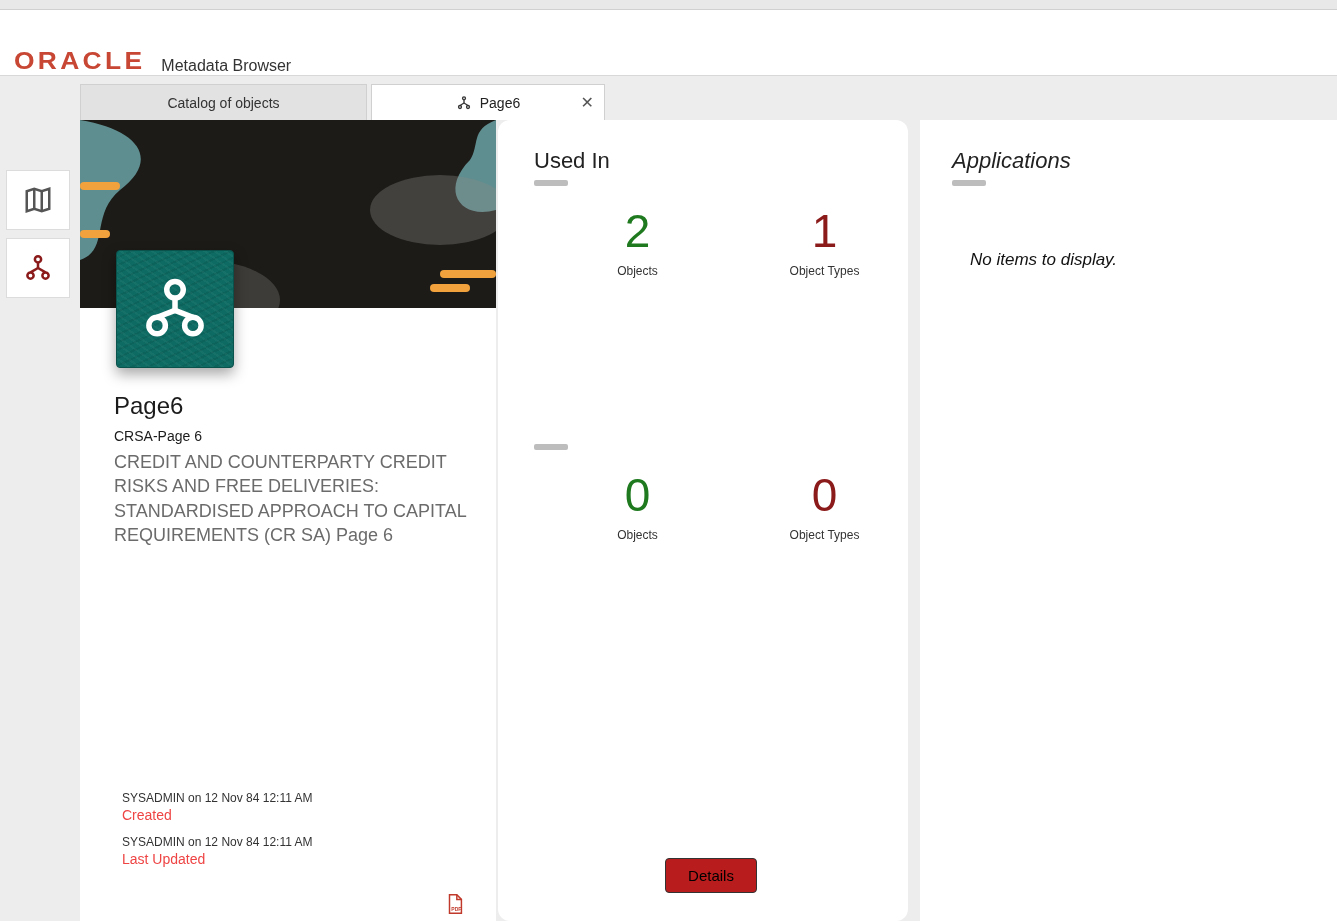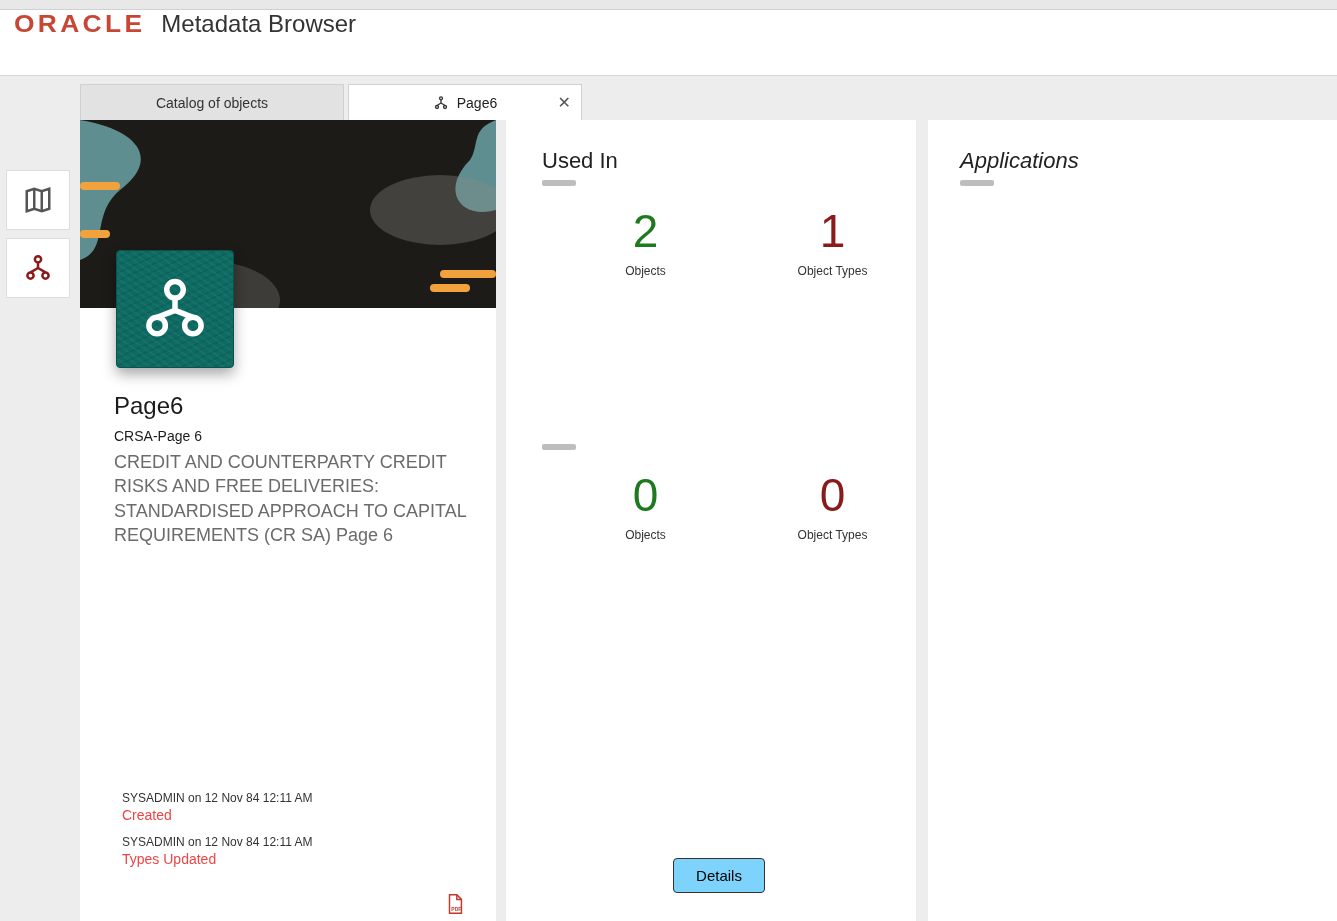--- a/index.html
+++ b/index.html
@@ -14,34 +14,34 @@
   .top-stub {
     height: 10px;
     background: #e8e8e8;
     border-bottom: 1px solid #d0d0d0;
   }
   .header {
     background: #fff;
     border-bottom: 1px solid #d8d8d8;
     height: 66px;
     display: flex;
-    align-items: flex-start;
+    align-items: flex-end;
     padding-left: 20px;
   }
   .oracle-logo {
     font-family: Arial, sans-serif;
     font-weight: 700;
     font-size: 24px;
     letter-spacing: 3px;
     color: #c74634;
     margin-right: 22px;
   }
   .oracle-logo span { display:inline-block; transform: scaleX(1.1); }
   .app-title {
-    font-size: 24px;
+    font-size: 16px;
     color: #333;
     font-weight: 400;
   }
   .workspace {
     position: relative;
     height: calc(100% - 76px);
     background: #ededed;
   }
   
   .vnav {
@@ -80,21 +80,21 @@
     font-size: 14px;
     padding: 0 18px;
     border: 1px solid #d0d0d0;
     border-bottom: none;
     margin-right: 4px;
     cursor: pointer;
   }
   .tab.inactive {
     background: #e2e2e2;
     color: #333;
-    width: 264px;
+    width: 287px;
   }
   .tab.active {
     background: #fff;
     width: 234px;
     gap: 8px;
     position: relative;
   }
   .tab .close {
     position: absolute;
     right: 10px;
@@ -192,25 +192,26 @@
   .pdf-row {
     display:flex;
     justify-content:flex-end;
     padding: 4px 30px 6px 0;
   }
   .pdf-row svg { width:22px; height:22px; cursor:pointer; }
 
   .card-center {
     width: 410px;
     min-width: 410px;
-    margin-left: 10px;
+    margin-left: 2px;
     padding: 28px 20px 20px 36px;
     position: relative;
     display:flex;
     flex-direction:column;
+    border-radius:12px;
   }
   .section-title {
     font-size: 22px;
     color: #222;
     font-weight: 400;
   }
   .section-underline {
     width: 34px;
     height: 6px;
     background: #bdbdbd;
@@ -241,21 +242,21 @@
   }
   .center-gap { height: 160px; }
   .details-row {
     margin-top: auto;
     display:flex;
     justify-content:center;
     padding-bottom: 8px;
   }
   .details-btn {
     border: 1px solid #333;
-    background: #7dd3fc;
+    background: #b91c1c;
     padding: 8px 22px;
     font-size: 15px;
     border-radius: 4px;
     cursor:pointer;
   }
 
   .card-right {
     flex: 1;
     margin-left: 12px;
     padding: 28px 30px 20px 32px;
@@ -346,21 +347,21 @@
         </svg>
       </div>
       <div class="left-body">
         <div class="page-title">Page6</div>
         <div class="subtitle">CRSA-Page 6</div>
         <div class="description">CREDIT AND COUNTERPARTY CREDIT RISKS AND FREE DELIVERIES: STANDARDISED APPROACH TO CAPITAL REQUIREMENTS (CR SA) Page 6</div>
         <div class="meta">
           <div class="meta-line">SYSADMIN on 12 Nov 84 12:11 AM</div>
           <div class="meta-label">Created</div>
           <div class="meta-line">SYSADMIN on 12 Nov 84 12:11 AM</div>
-          <div class="meta-label">Types Updated</div>
+          <div class="meta-label">Last Updated</div>
         </div>
       </div>
       <div class="pdf-row">
         <svg viewBox="0 0 24 24" fill="none" stroke="#c0392b" stroke-width="1.6">
           <path d="M6 2 H14 L19 7 V22 H6 Z"></path>
           <path d="M14 2 V7 H19"></path>
           <text x="8" y="20" font-size="5.5" fill="#c0392b" stroke="none" font-family="Arial" font-weight="700">PDF</text>
         </svg>
       </div>
     </div>
@@ -394,16 +395,17 @@
       </div>
 
       <div class="details-row">
         <button class="details-btn">Details</button>
       </div>
     </div>
 
     <div class="card card-right">
       <div class="section-title">Applications</div>
       <div class="section-underline"></div>
+      <div class="empty-text">No items to display.</div>
     </div>
 
   </div>
 </div>
 
 </body></html>

